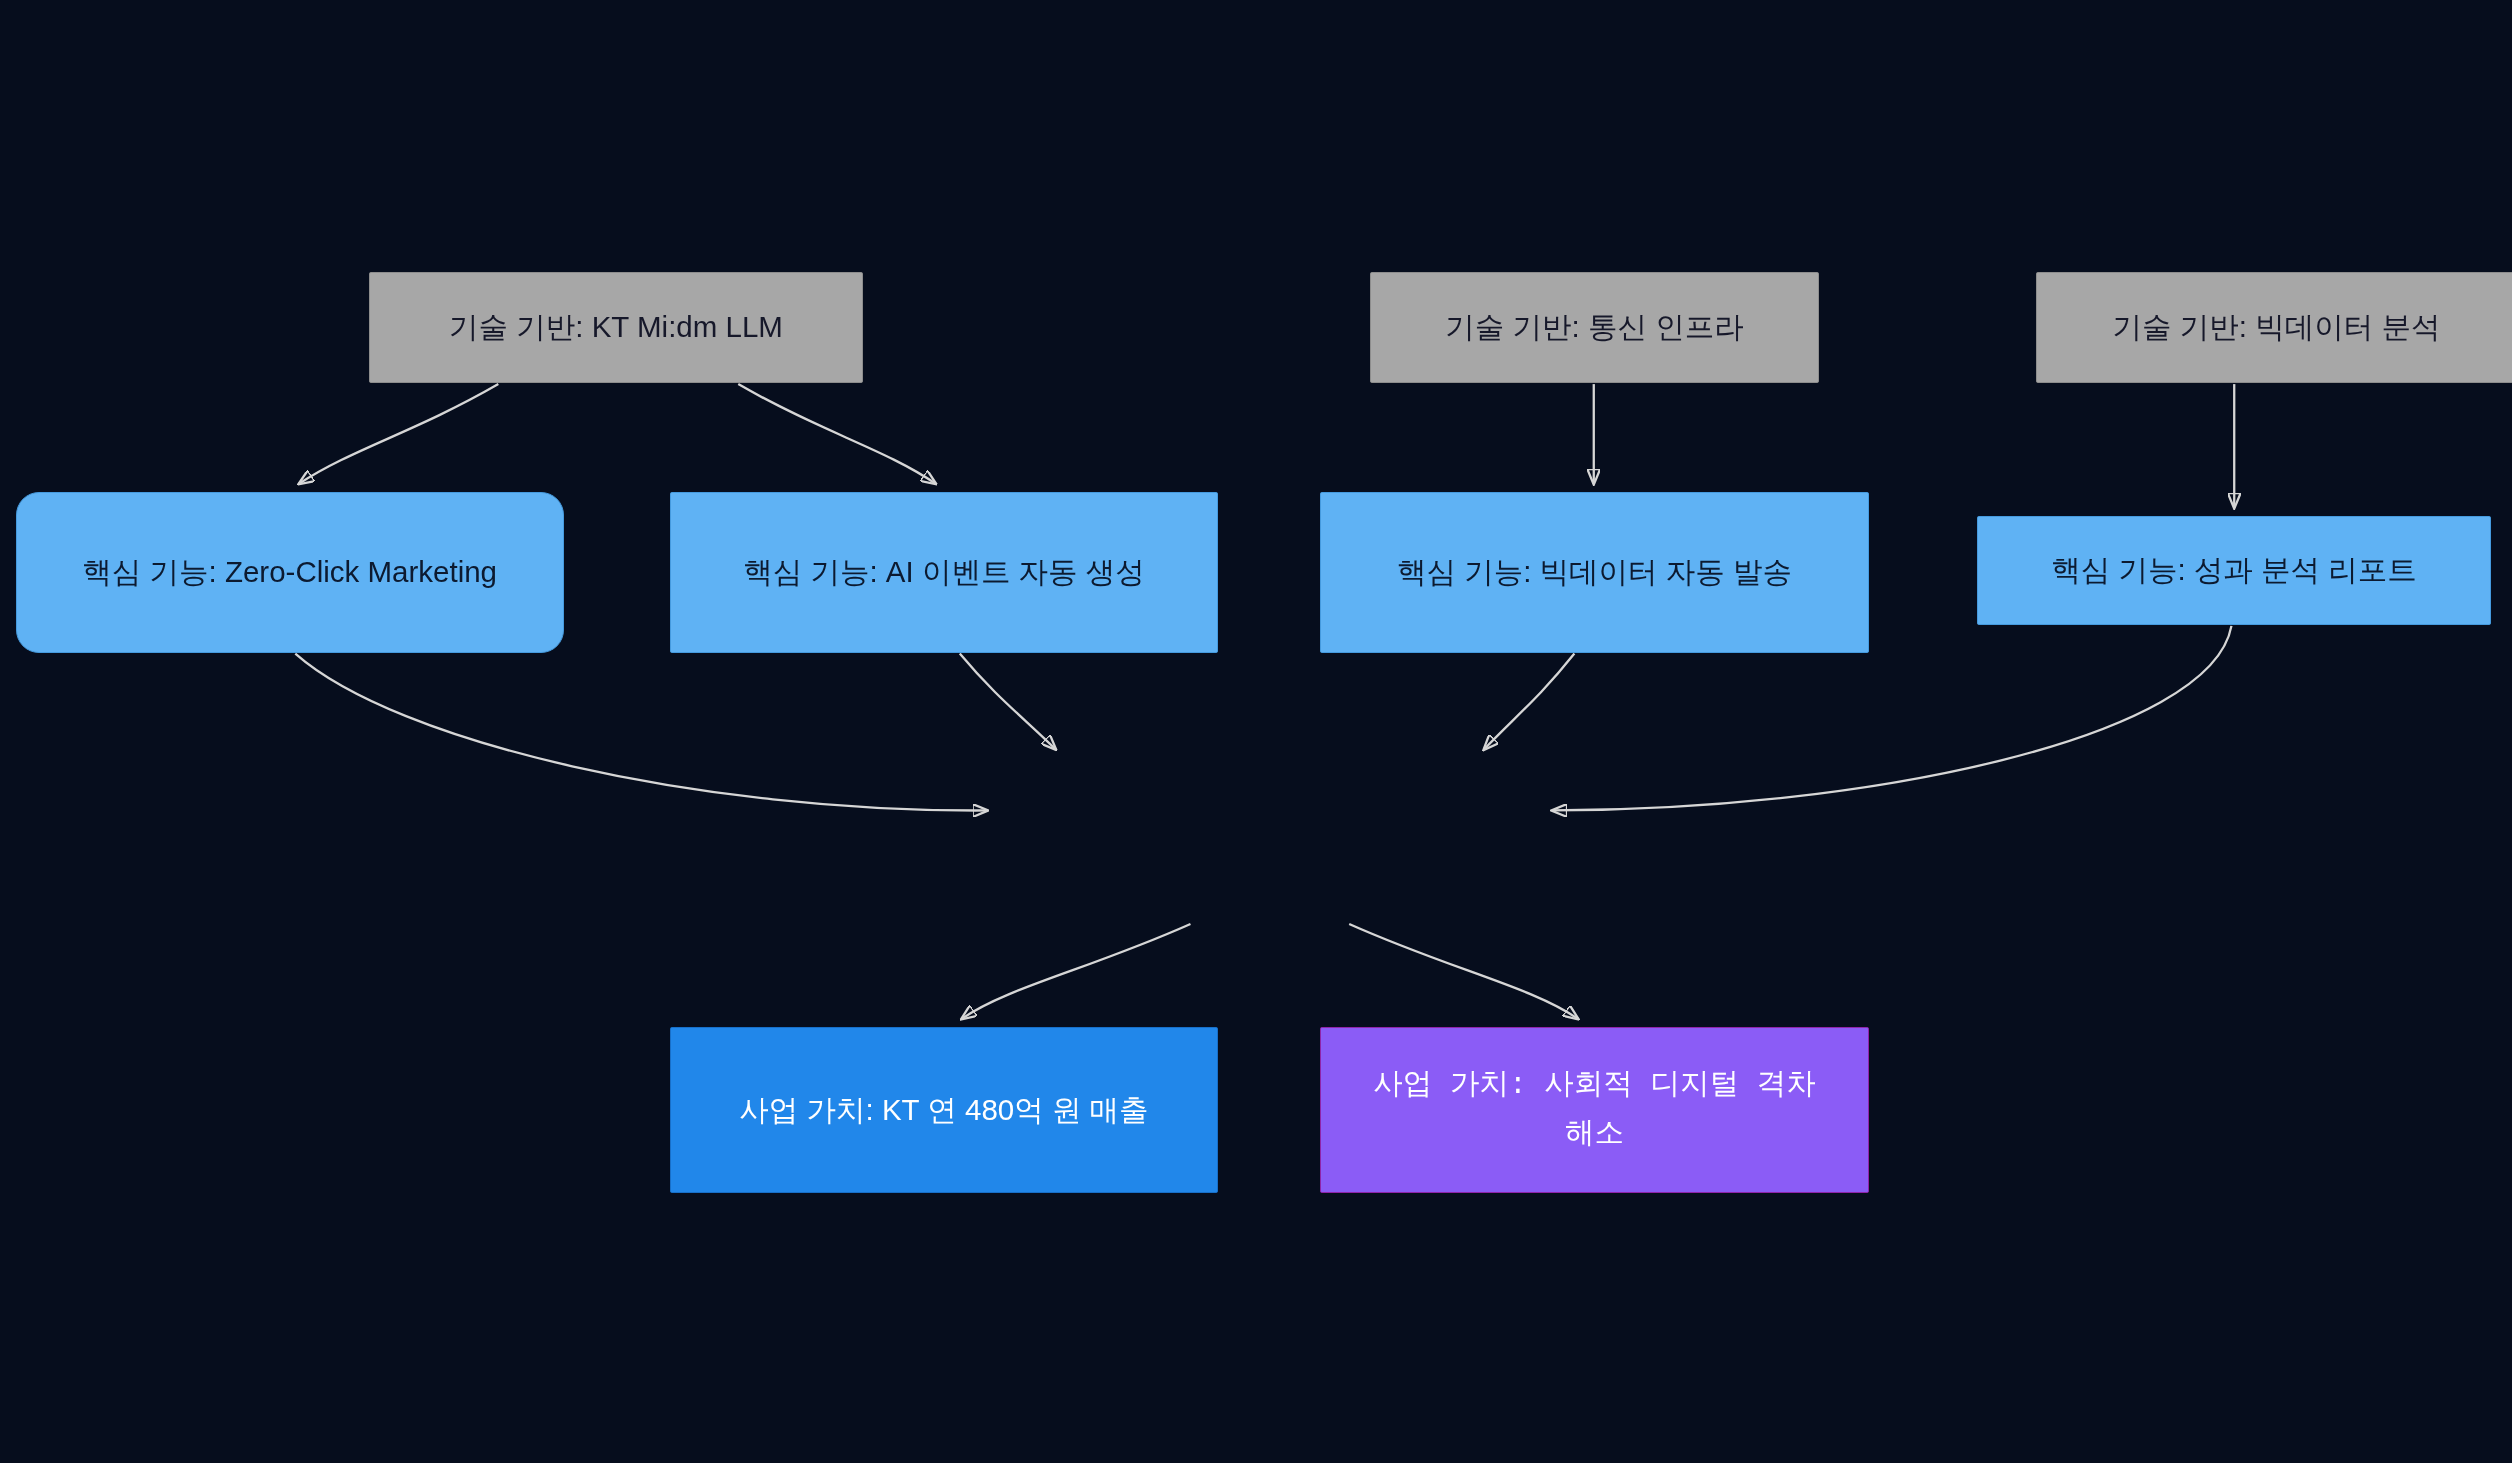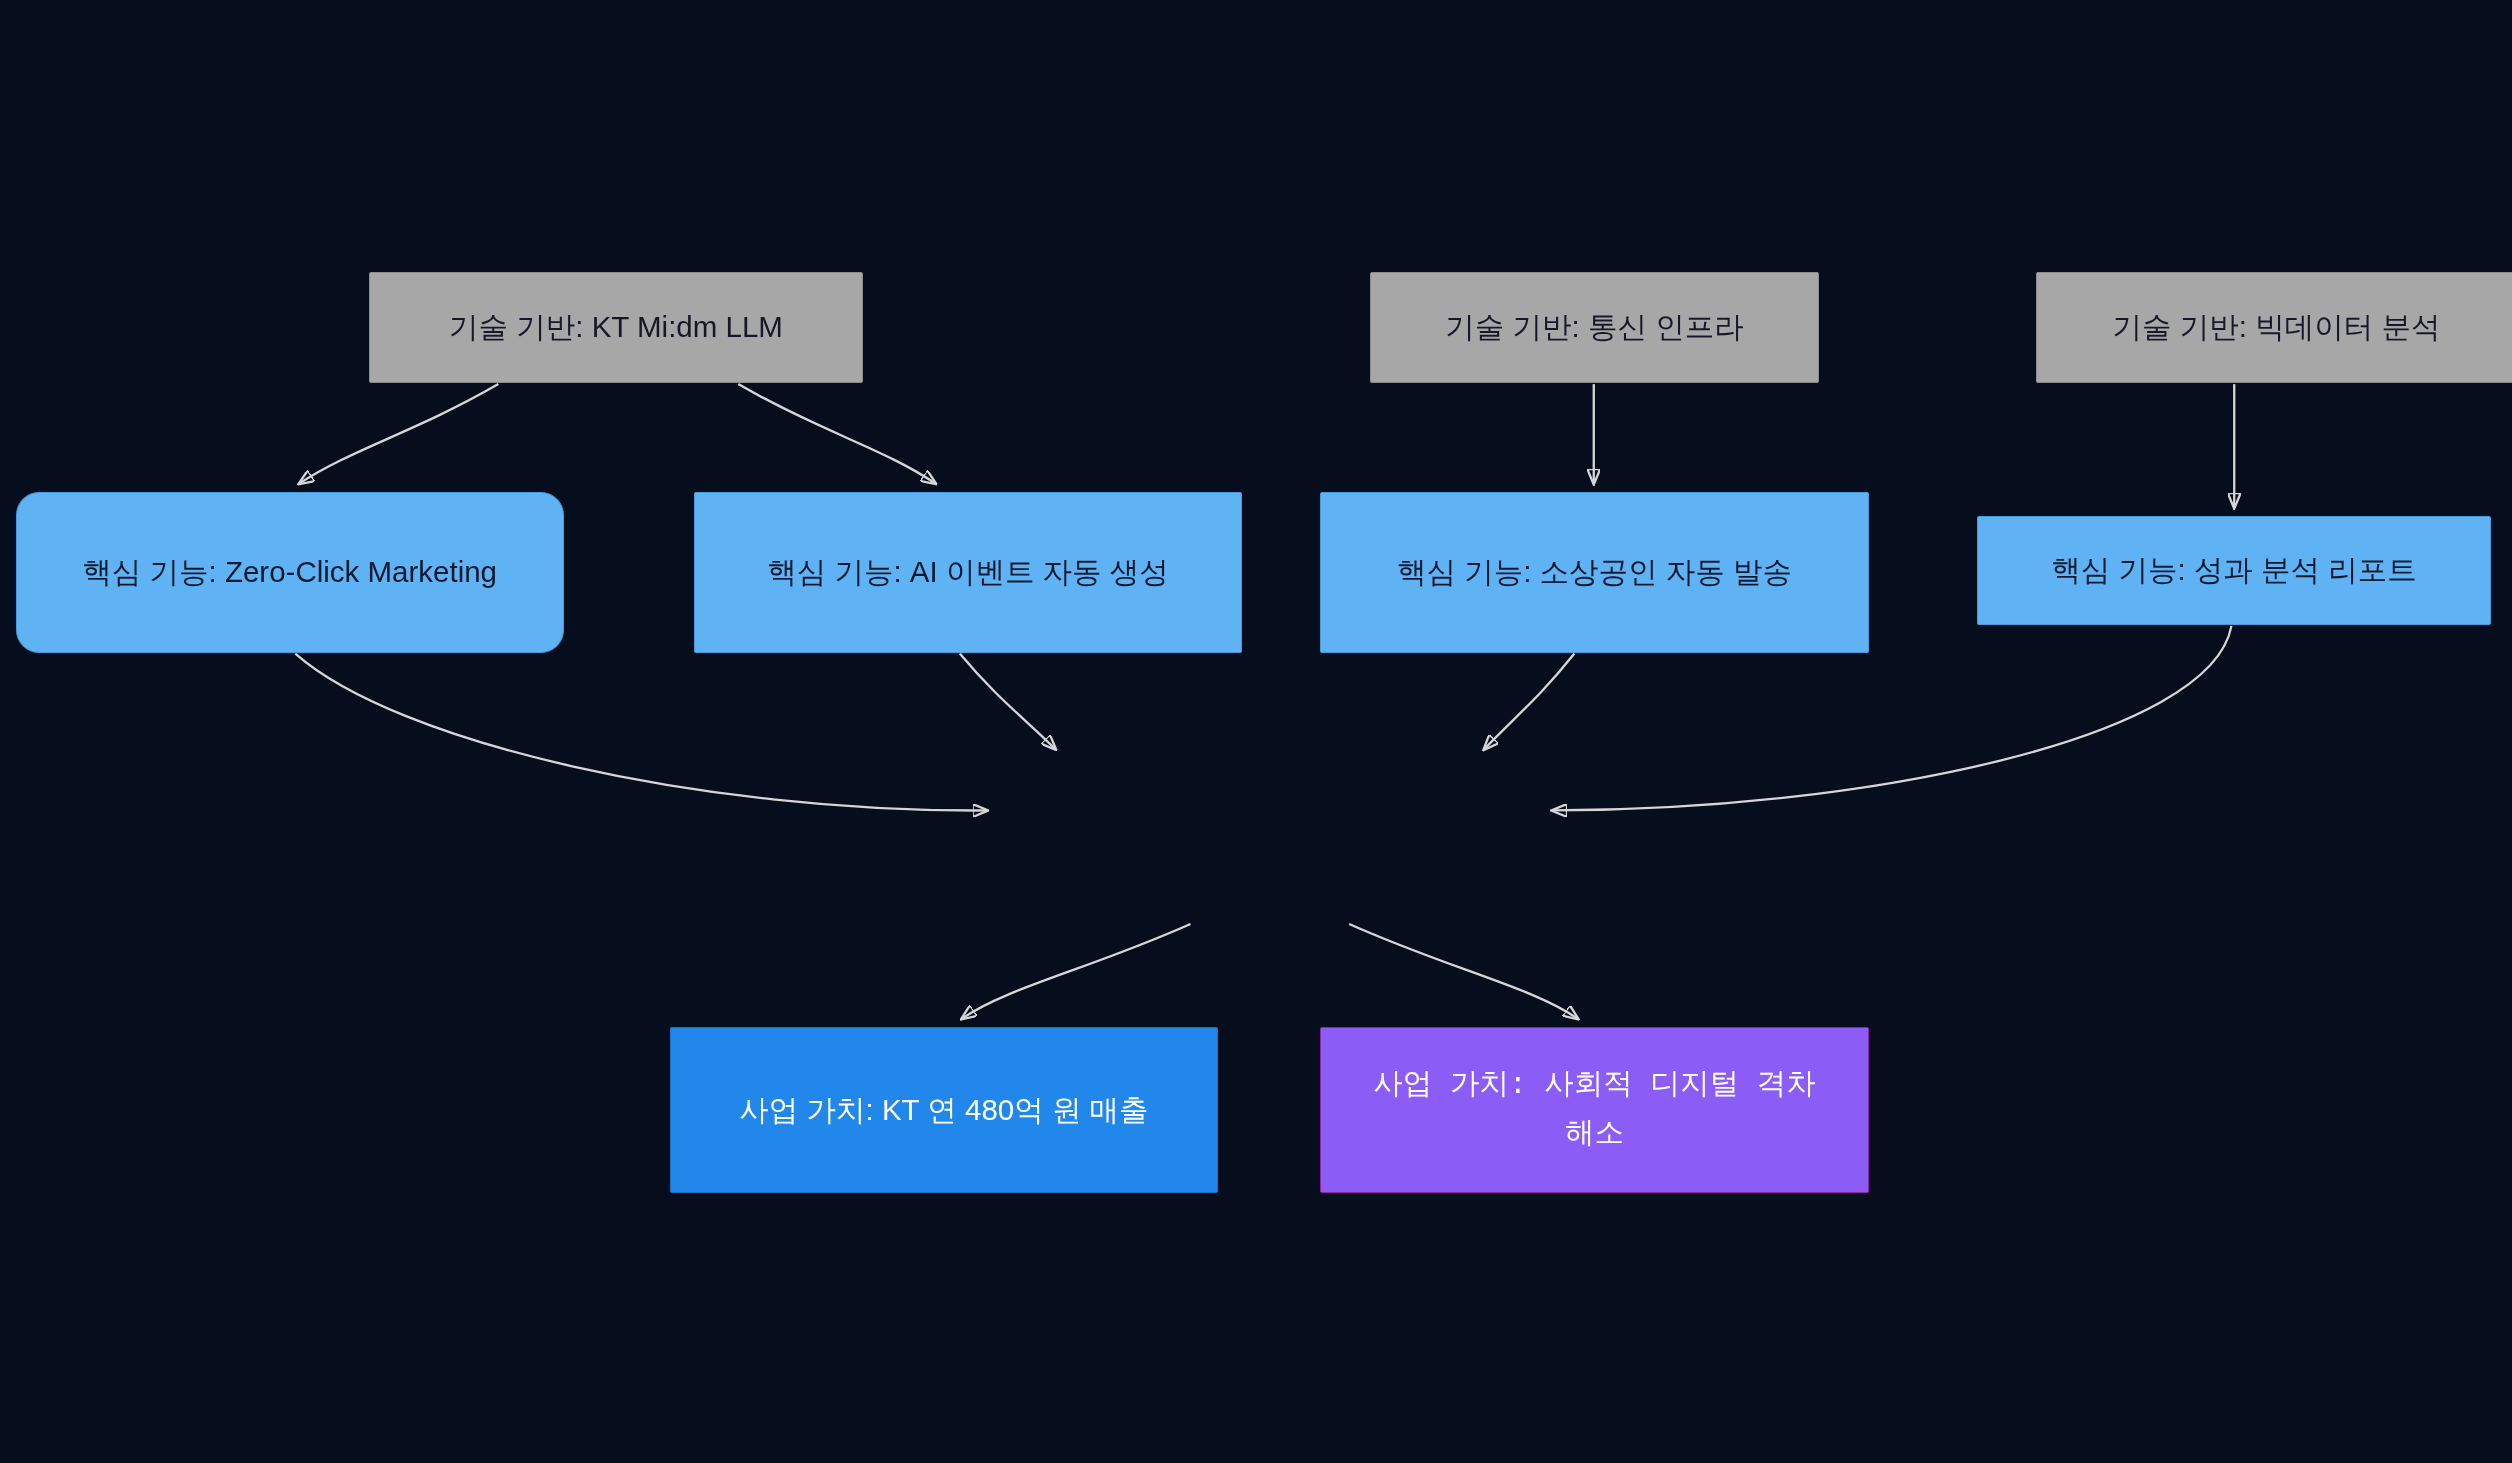--- a/index.html
+++ b/index.html
@@ -65,21 +65,21 @@
     background: #8b5cf6;
     border: 0.9px solid #8f24a9;
     color: #ffffff;
     font-family: Liberation Mono, monospace;
   }
   
   #n-tech-llm        { left: 369px;  top: 272px;  width: 494px; height: 111px; }
   #n-tech-infra      { left: 1370px; top: 272px;  width: 449px; height: 111px; }
   #n-tech-bigdata    { left: 1994px; top: 272px;  width: 481px; height: 111px; margin-left: 42px; }
   #n-feat-zeroclick  { left: 15.7px;   top: 492px;  width: 548px; height: 161px; border-radius: 23px; }
-  #n-feat-aievent    { left: 670px;  top: 492px;  width: 548px; height: 161px; margin-left: 24px; }
+  #n-feat-aievent    { left: 670px;  top: 492px;  width: 548px; height: 161px; }
   #n-feat-multich    { left: 1320px; top: 492px;  width: 549px; height: 161px; }
   #n-feat-report     { left: 1977px; top: 516px;  width: 514px; height: 109px; }
   #n-value-sales     { left: 997px; top: 758px;  width: 546px; height: 165px; }
   #n-value-revenue   { left: 670px;  top: 1027px; width: 548px; height: 166px; }
   #n-value-social    { left: 1320px; top: 1027px; width: 549px; height: 166px; }
 </style>
 </head>
 <body>
 
 <div class="canvas">
@@ -117,21 +117,21 @@
 
   <div class="node feature" id="n-feat-zeroclick">
     <span>핵심 기능: Zero-Click Marketing</span>
   </div>
 
   <div class="node feature" id="n-feat-aievent">
     <span>핵심 기능: AI 이벤트 자동 생성</span>
   </div>
 
   <div class="node feature" id="n-feat-multich">
-    <span>핵심 기능: 소상공인 자동 발송</span>
+    <span>핵심 기능: 빅데이터 자동 발송</span>
   </div>
 
   <div class="node feature" id="n-feat-report">
     <span>핵심 기능: 성과 분석 리포트</span>
   </div>
 
 
   <div class="node value-blue" id="n-value-revenue">
     <span>사업 가치: KT 연 480억 원 매출</span>
   </div>

